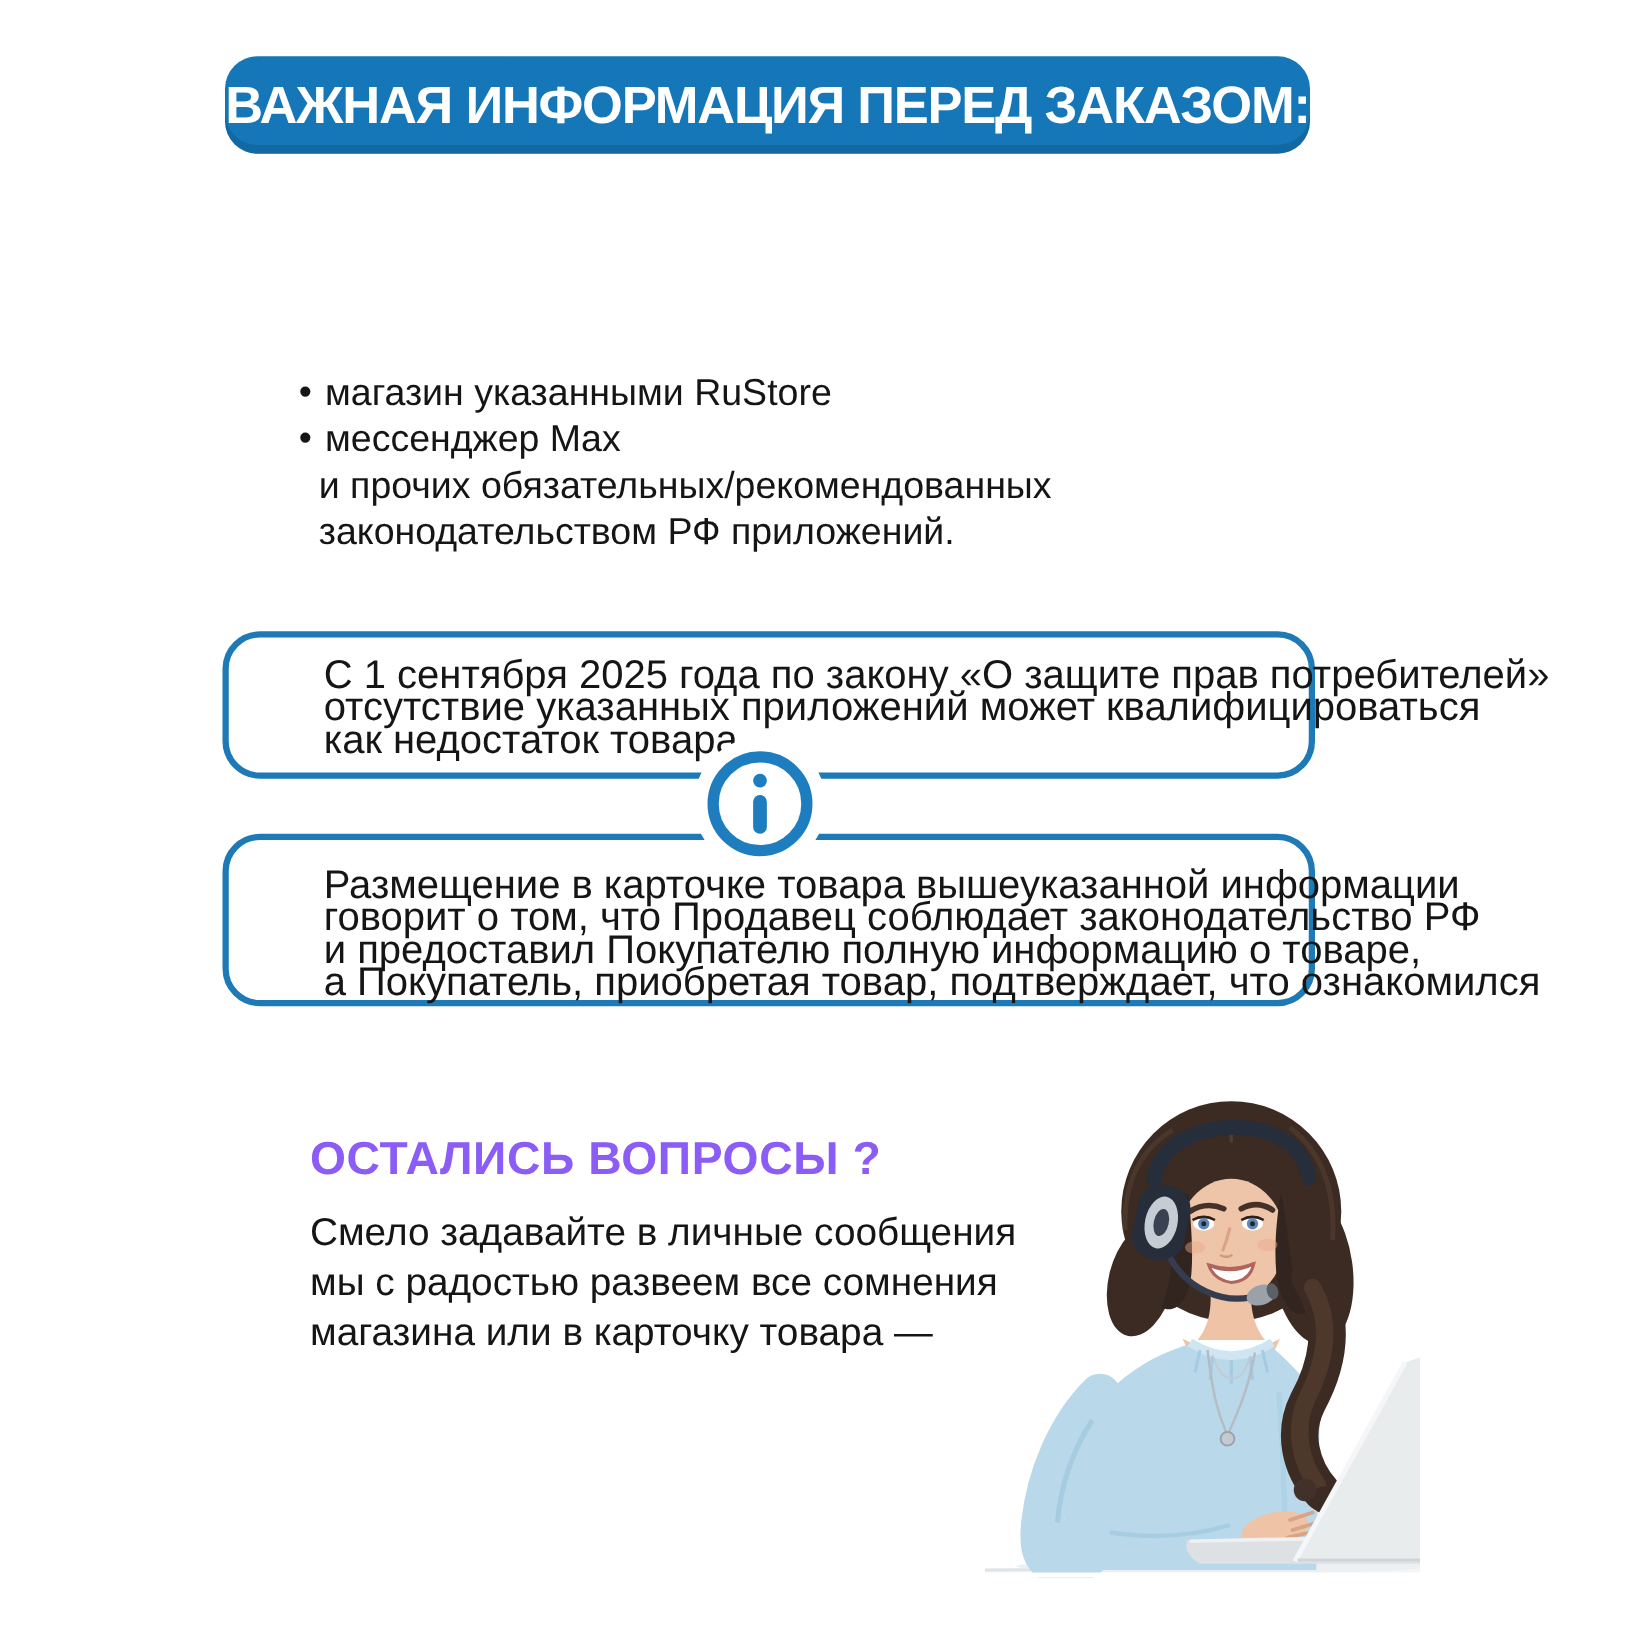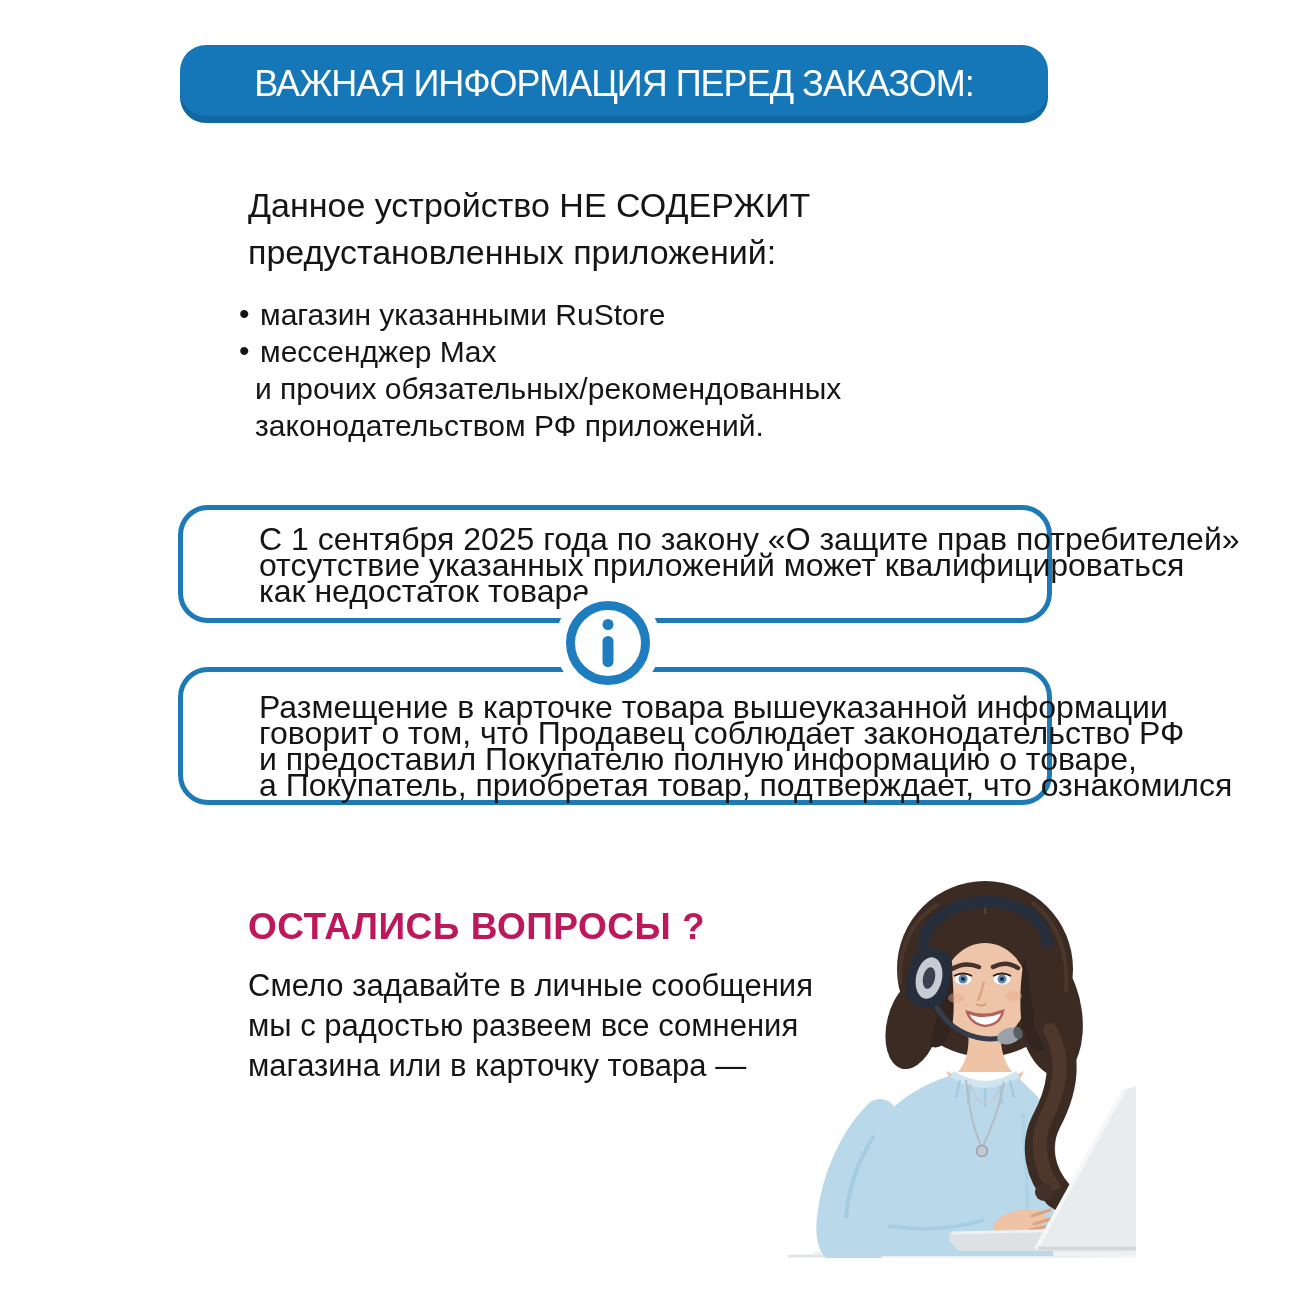--- a/index.html
+++ b/index.html
@@ -8,21 +8,21 @@
     font-family:"Liberation Sans","DejaVu Sans",sans-serif;color:#151515;
   }
   
   .banner{
     position:absolute;left:180px;top:45px;width:868px;height:78px;
     background:#1577b7;border-radius:26px;
     display:flex;align-items:center;justify-content:center;
     box-shadow:inset 0 -7px 0 rgba(8,54,92,0.22);
   }
   .banner span{
-    color:#ffffff;font-weight:400;font-size:36px;letter-spacing:-1px;white-space:nowrap;text-align:center;
+    color:#ffffff;font-weight:700;font-size:42px;letter-spacing:-1px;white-space:nowrap;text-align:center;
   }
   
   .intro{position:absolute;left:248px;top:182px;font-size:34px;line-height:47px;}
   .intro div{white-space:nowrap;}
   .bullets{position:absolute;left:243px;top:296px;font-size:30px;line-height:37px;}
   .bullet-line{position:relative;padding-left:17px;white-space:nowrap;}
   .bullet-line .dot{position:absolute;left:-4px;top:-1px;}
   .cont-line{padding-left:12px;white-space:nowrap;}
   
   .note-box{
@@ -39,40 +39,36 @@
     background:#ffffff;border:9px solid #1e7dbf;border-radius:50%;
     box-shadow:0 0 0 11px #ffffff;
   }
   .i-dot{position:absolute;left:50%;top:9px;transform:translateX(-50%);
     width:11px;height:11px;border-radius:50%;background:#1e7dbf;}
   .i-stem{position:absolute;left:50%;top:26px;transform:translateX(-50%);
     width:11px;height:31px;border-radius:6px;background:#1e7dbf;}
   
   .q-heading{
     position:absolute;left:248px;top:906px;
-    color:#be185d;font-weight:700;font-size:37px;letter-spacing:0.5px;white-space:nowrap;
+    color:#8b5cf6;font-weight:700;font-size:37px;letter-spacing:0.5px;white-space:nowrap;
   }
   .q-text{position:absolute;left:248px;top:966px;font-size:31px;line-height:40px;}
   .q-text div{white-space:nowrap;}
   
   .photo{position:absolute;left:788px;top:874px;width:348px;height:388px;}
 </style>
 </head>
 <body>
 
 <div class="canvas">
 
   <div class="banner">
     <span>ВАЖНАЯ ИНФОРМАЦИЯ ПЕРЕД ЗАКАЗОМ:</span>
   </div>
 
-  <div class="intro">
-    <div>Данное устройство НЕ СОДЕРЖИТ</div>
-    <div>предустановленных приложений:</div>
-  </div>
 
   <div class="bullets">
     <div class="bullet-line">
       <span class="dot">•</span>
       <span>магазин указанными RuStore</span>
     </div>
     <div class="bullet-line">
       <span class="dot">•</span>
       <span>мессенджер Max</span>
     </div>

